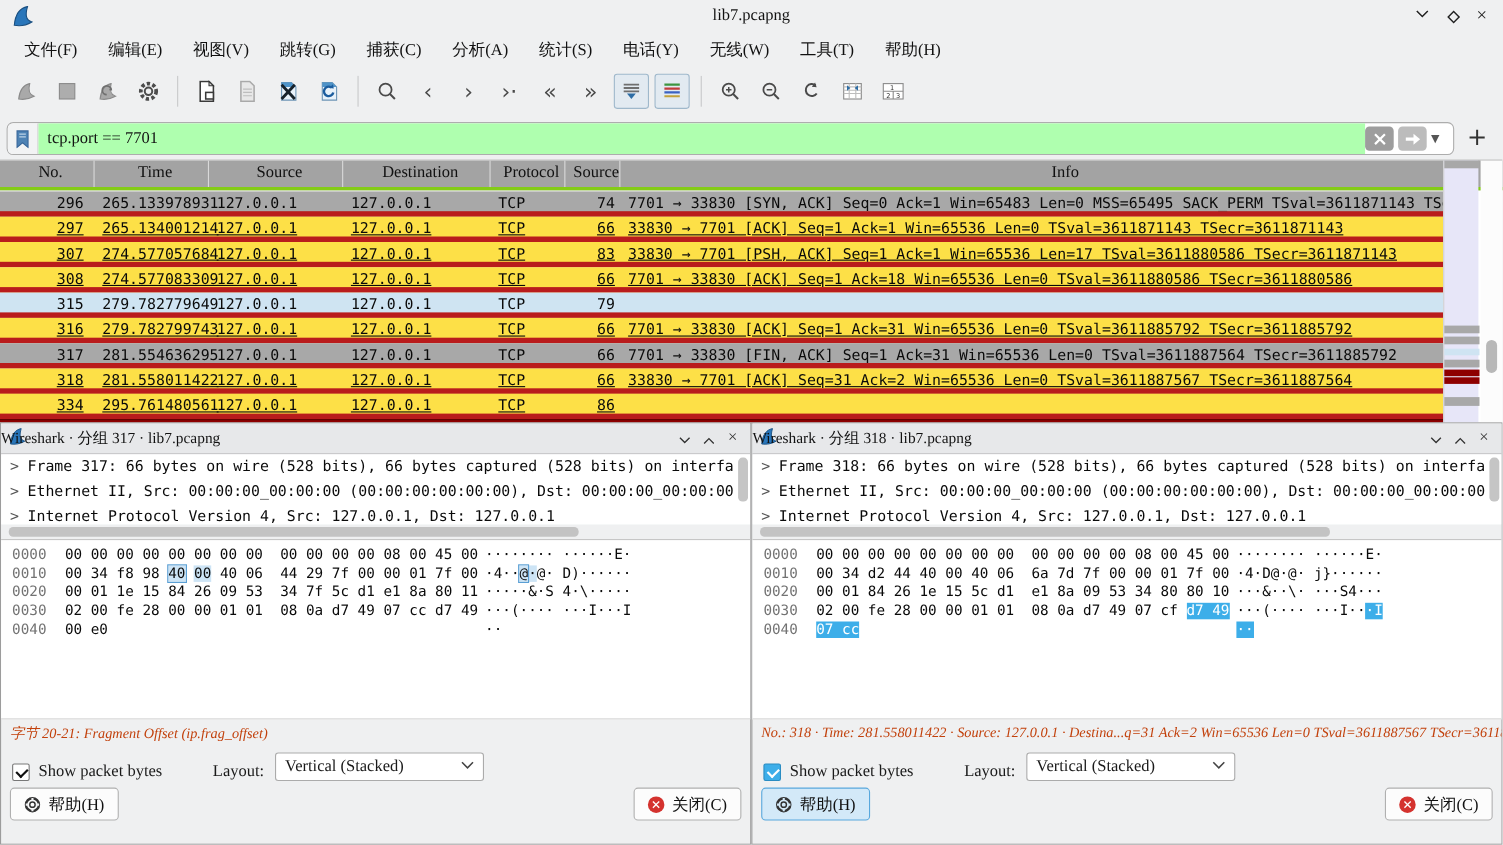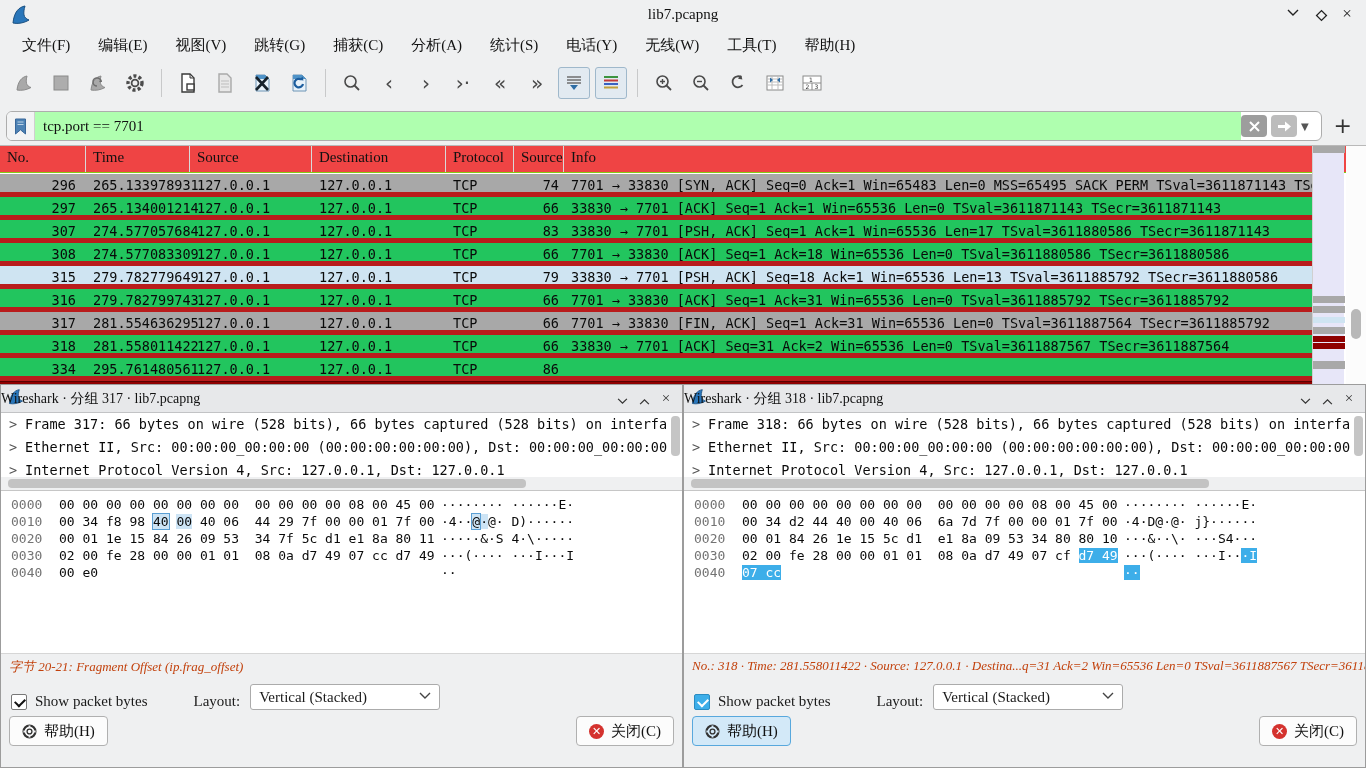--- a/index.html
+++ b/index.html
@@ -31,25 +31,25 @@
   #filterbox { position:absolute; left:6px; top:3px; width:1316px; height:30px; background:#fff; border:1px solid #adadad; border-radius:6px; display:flex; align-items:center; overflow:hidden; }
   #bookmark { width:28px; height:28px; display:flex; align-items:center; justify-content:center; background:#f2f3f4; border-right:1px solid #cfcfcf; }
   #filter-input { flex:1; height:28px; border:none; outline:none; background:#afffaf; font-family:"Liberation Serif", serif; font-size:15px; padding:0 8px; color:#111; }
   .fbtn { width:26px; height:22px; border-radius:4px; display:flex; align-items:center; justify-content:center; margin-right:4px; }
   #f-clear { background:#9d9d9d; } #f-apply { background:#bcbcbc; }
   #f-caret { width:16px; color:#555; font-size:10px; margin-right:4px; font-family:"DejaVu Sans", sans-serif; }
   #f-add { position:absolute; right:14px; top:5px; font-size:22px; color:#333; font-family:"DejaVu Sans", sans-serif; }
 
   
   #packetlist { position:absolute; left:0; top:145px; width:1366px; height:239px; border-top:1px solid #b9b9b9; background:#fff; }
-  #plheader { display:flex; height:27px; background:#ef4444; border-bottom:1px solid #84cc16; font-size:15px; }
+  #plheader { display:flex; height:27px; background:#a3a3a3; border-bottom:3px solid #84cc16; font-size:15px;text-align:center; }
   .hcell { border-right:1px solid #d9d9d9; padding:3px 0 0 7px; color:#111; overflow:hidden; white-space:nowrap; }
   #rows { position:absolute; left:0; top:28px; width:1312px; }
   .prow { display:flex; height:23px; border-bottom:5px solid #b91c1c; font-size:13.5px; line-height:22px; color:#0a0a0a; white-space:nowrap; }
-  .prow.lav { background:#22c55e; } .prow.blue { background:#cfe4f2; } .prow.sel { background:#a8a8a8; }
+  .prow.lav { background:#fde047;text-decoration:underline; } .prow.blue { background:#cfe4f2; } .prow.sel { background:#a8a8a8; }
   .c-no   { width:86px;  text-align:right; padding-right:10px; }
   .c-time { width:104px; padding-left:7px; }
   .c-src  { width:122px; padding-left:7px; }
   .c-dst  { width:134px; padding-left:7px; }
   .c-pro  { width:68px;  padding-left:7px; }
   .c-len  { width:50px;  text-align:right; padding-right:5px; }
   .c-info { flex:1; padding-left:7px; overflow:hidden; }
   .hc-no{width:86px;} .hc-time{width:104px;} .hc-src{width:122px;} .hc-dst{width:134px;} .hc-pro{width:68px;} .hc-len{width:50px;} .hc-info{flex:1;border-right:none;}
   #redband { position:absolute; left:0; top:235px; width:1312px; height:4px; background:#8e0000; border-top:1px solid #5c0000; }
   #minimap { position:absolute; left:1312px; top:0; width:32px; height:239px; background:#e7e6f8; border-left:1px solid #d0d0d0; }
@@ -331,21 +331,20 @@
         <div class="c-len">66</div>
         <div class="c-info">7701 → 33830 [ACK] Seq=1 Ack=18 Win=65536 Len=0 TSval=3611880586 TSecr=3611880586</div>
       </div>
       <div class="prow mono blue">
         <div class="c-no">315</div>
         <div class="c-time">279.782779649</div>
         <div class="c-src">127.0.0.1</div>
         <div class="c-dst">127.0.0.1</div>
         <div class="c-pro">TCP</div>
         <div class="c-len">79</div>
-        <div class="c-info">33830 → 7701 [PSH, ACK] Seq=18 Ack=1 Win=65536 Len=13 TSval=3611885792 TSecr=3611880586</div>
       </div>
       <div class="prow mono lav">
         <div class="c-no">316</div>
         <div class="c-time">279.782799743</div>
         <div class="c-src">127.0.0.1</div>
         <div class="c-dst">127.0.0.1</div>
         <div class="c-pro">TCP</div>
         <div class="c-len">66</div>
         <div class="c-info">7701 → 33830 [ACK] Seq=1 Ack=31 Win=65536 Len=0 TSval=3611885792 TSecr=3611885792</div>
       </div>

